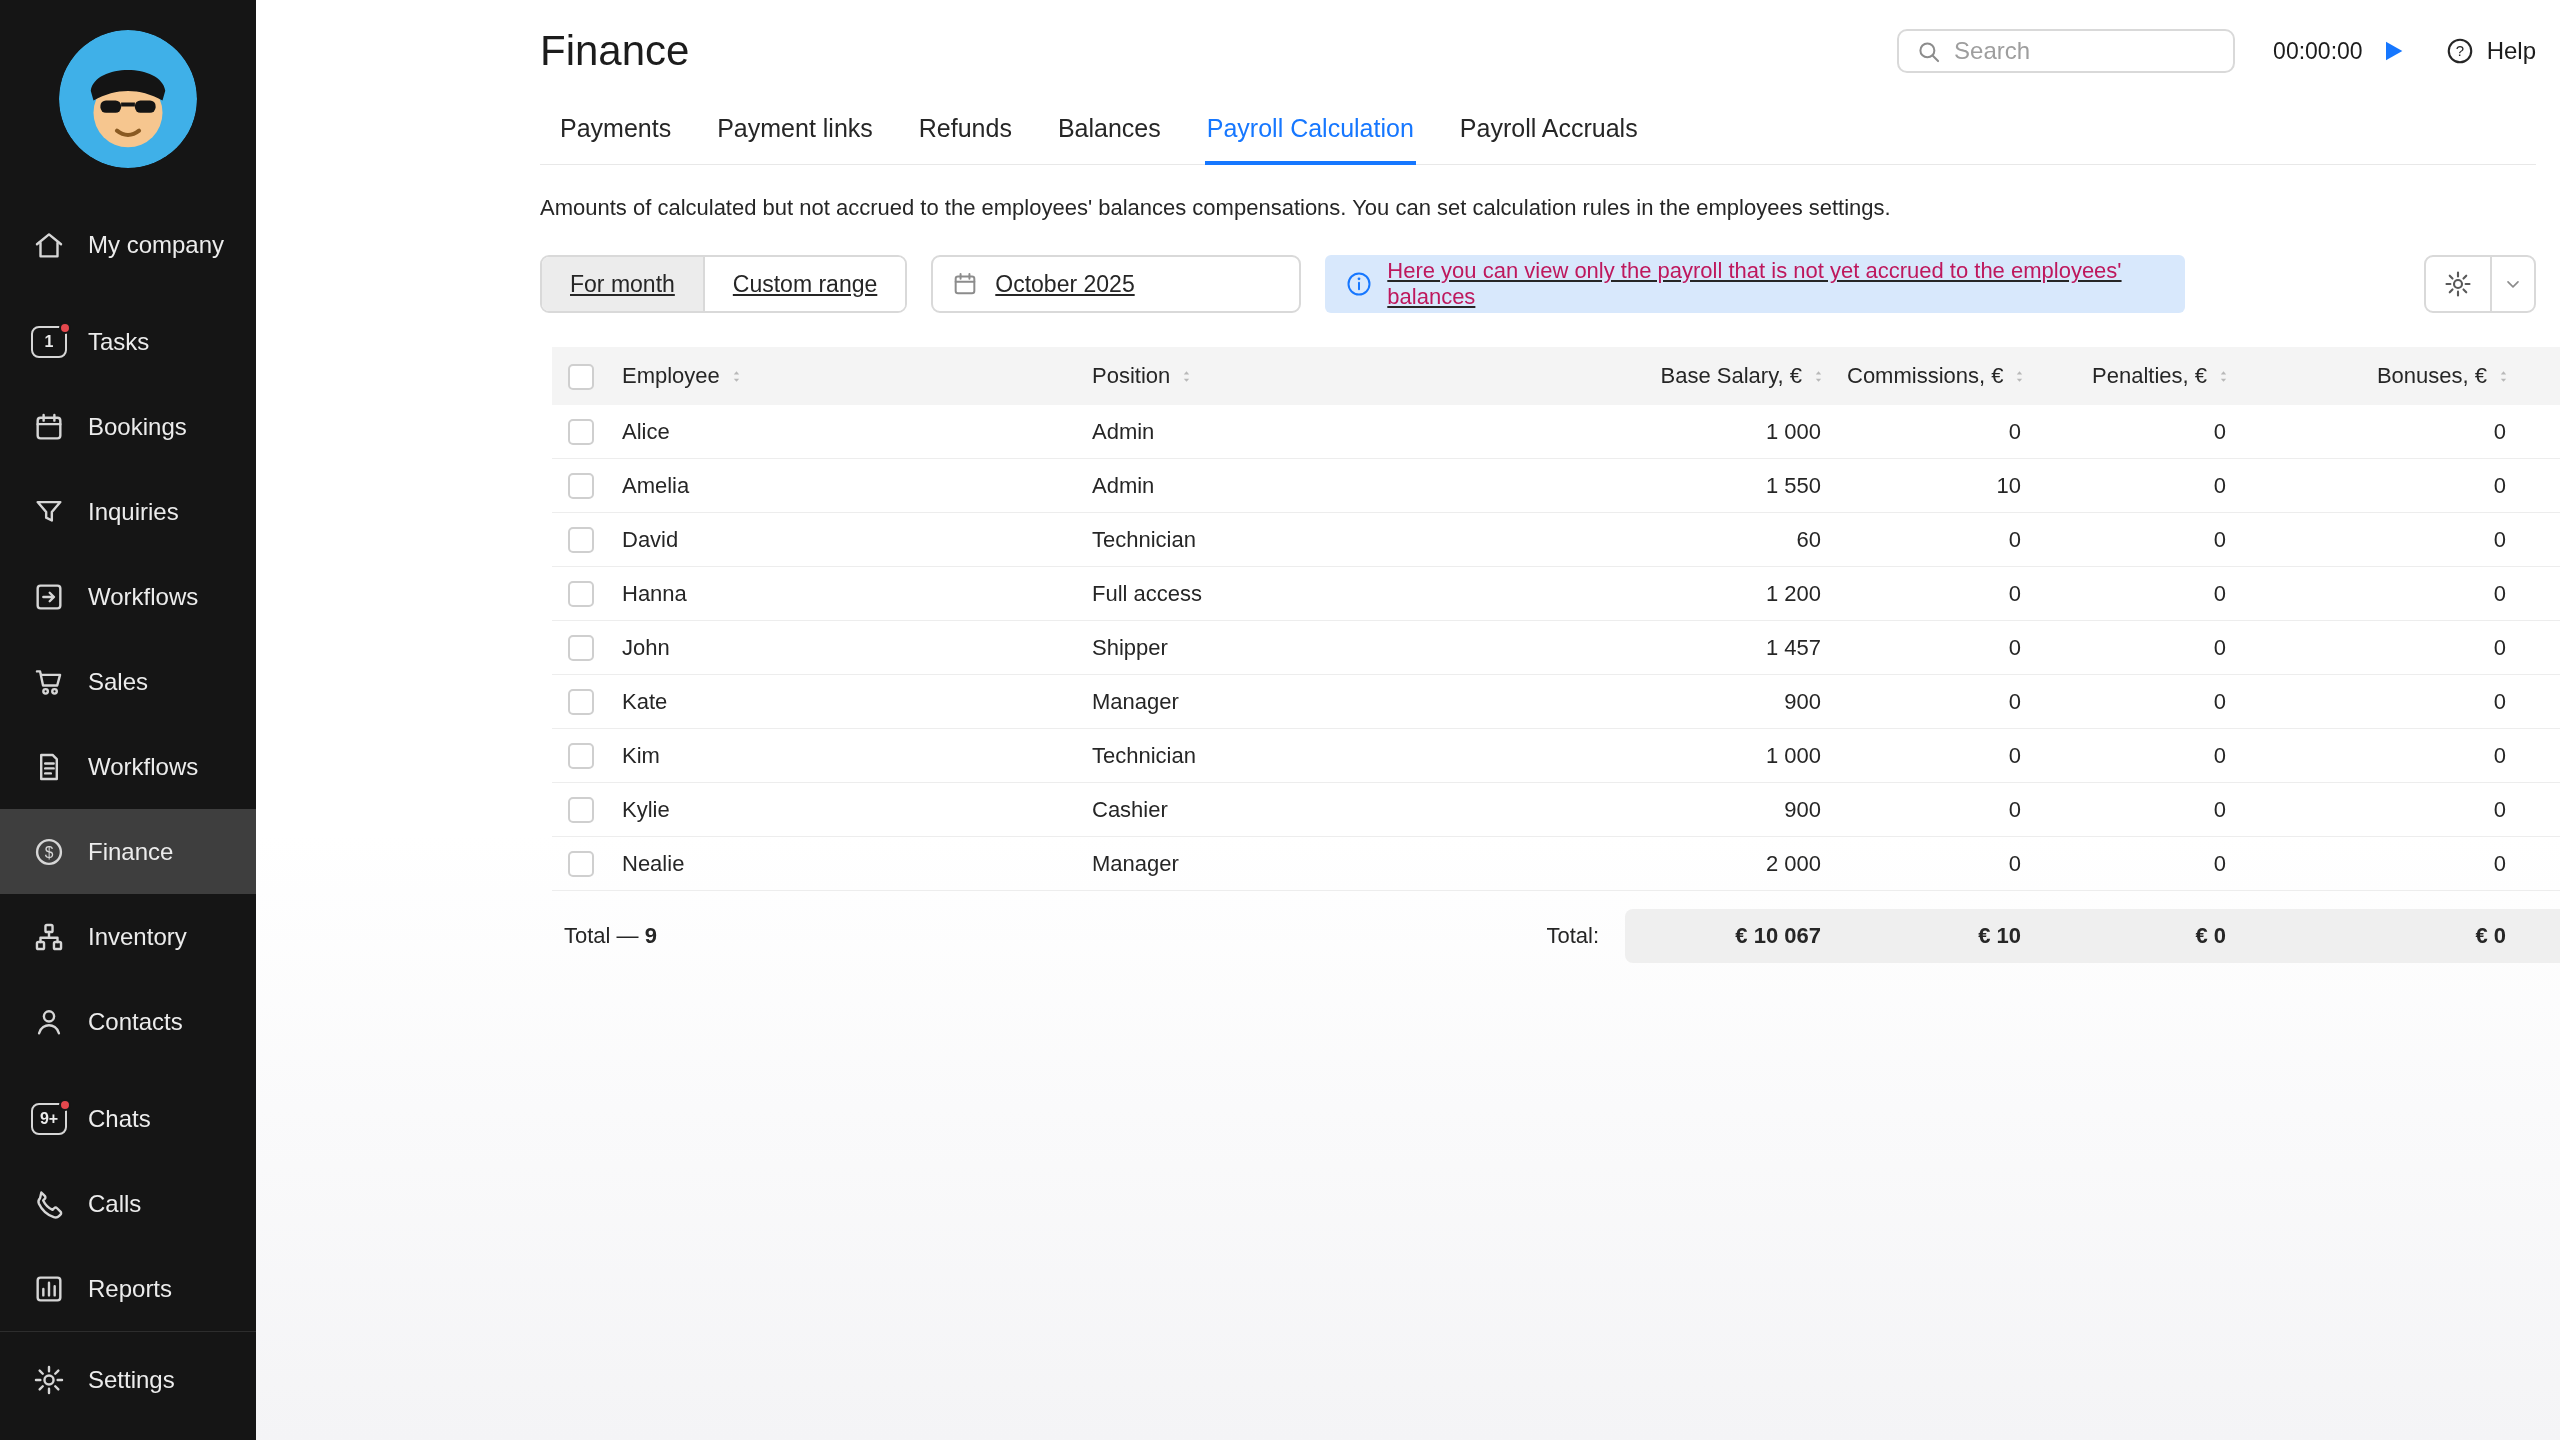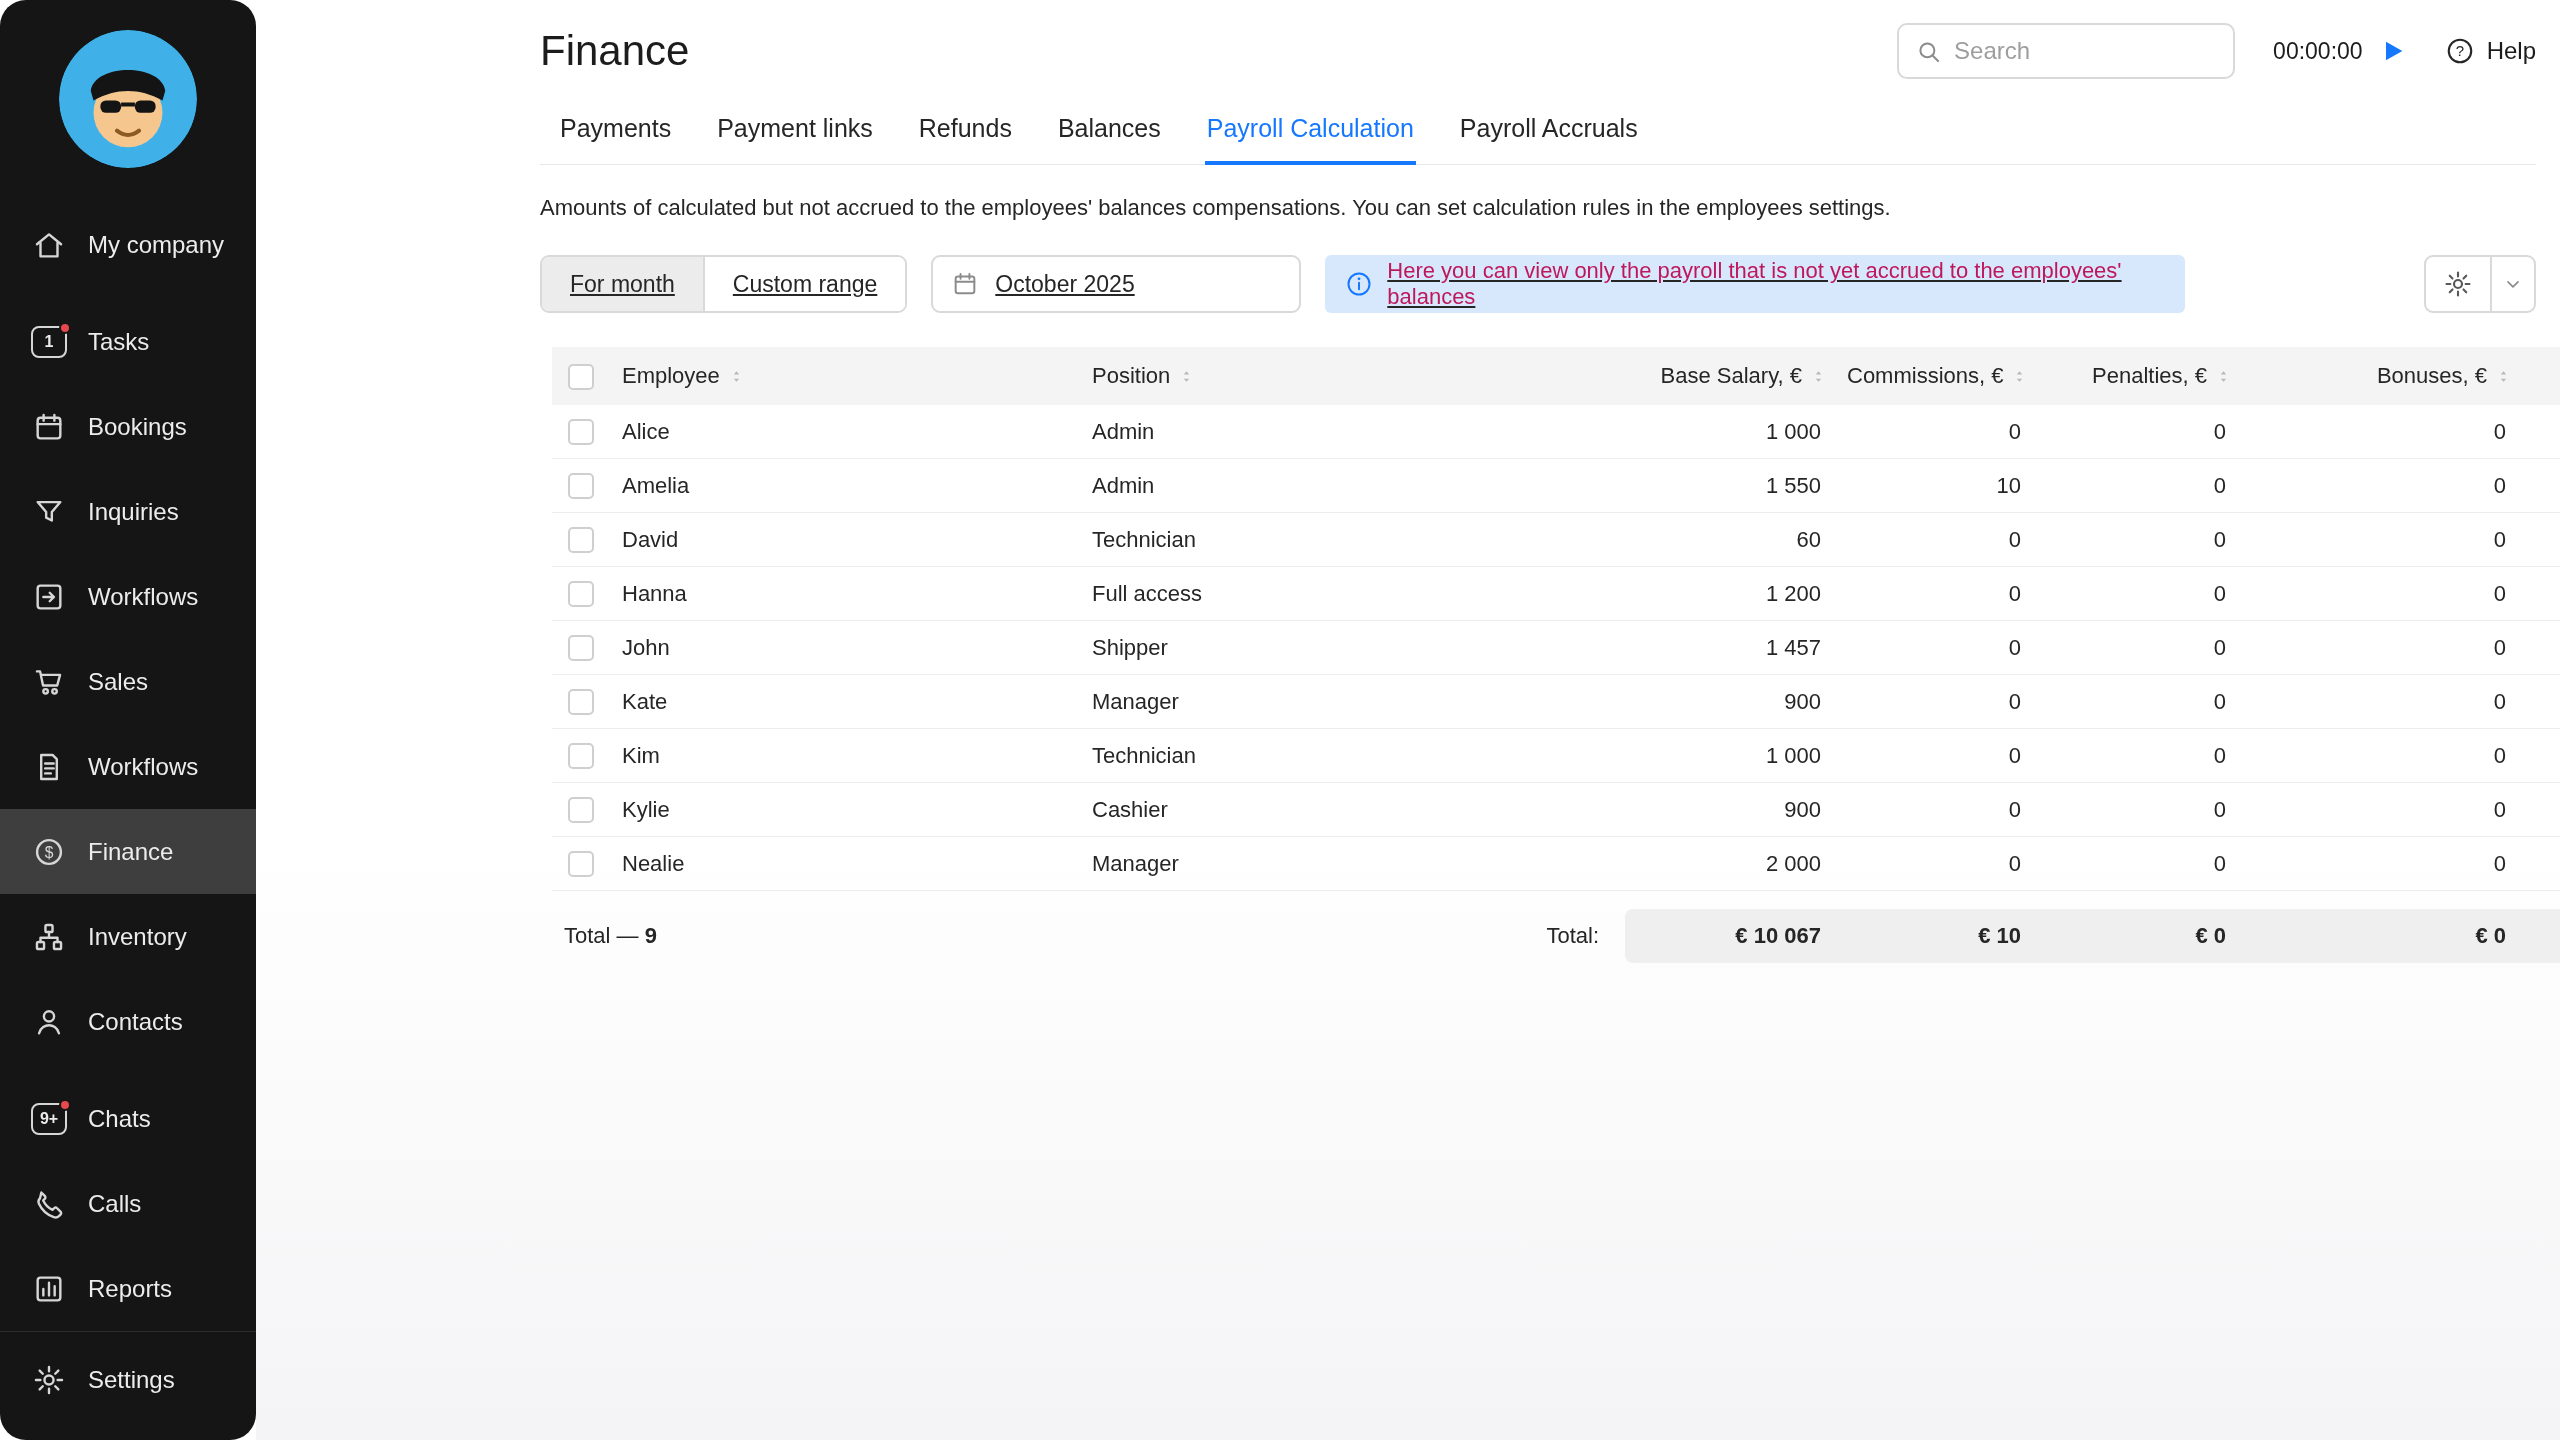--- a/index.html
+++ b/index.html
@@ -4,21 +4,21 @@
 <style>
   * { box-sizing: border-box; margin: 0; padding: 0; }
   html,body { width:2560px; height:1440px; }
   body {
     font-family:"Liberation Sans", sans-serif;
     color:#262626; background:#fff; overflow:hidden;
   }
   .app { display:flex; width:100%; height:100%; }
 
   
-  .sidebar { width:256px; min-width:256px; background:#151515; display:flex; flex-direction:column; padding:30px 0 24px;border-radius:26px; }
+  .sidebar { width:256px; min-width:256px; background:#151515; display:flex; flex-direction:column; padding:30px 0 24px; }
   .avatar { width:138px; height:138px; margin:0 auto 34px; border-radius:50%; overflow:hidden; cursor:pointer; flex:none; }
   .avatar svg { width:100%; height:100%; display:block; }
   .menu { display:flex; flex-direction:column; flex:1; }
   .menu-item { display:flex; align-items:center; gap:20px; padding-left:30px; height:85px; flex:none;
                color:#ececec; font-size:24px; cursor:pointer; }
   .menu-item.group-break { margin-top:12px; }
   .menu-item.pin-bottom { margin-top:auto; border-top:1px solid #2d2d2d; height:96px; }
   .menu-item.active { background:#3e3e3e; }
   .mi-icon { width:38px; height:38px; display:flex; align-items:center; justify-content:center; color:#d6d6d6; position:relative; flex:none; }
   .mi-icon svg { width:34px; height:34px; }
@@ -27,21 +27,21 @@
                display:flex; align-items:center; justify-content:center; font-size:16px; font-weight:700; color:#ececec; }
   .badge-dot { position:absolute; top:-6px; right:-6px; width:12px; height:12px; border-radius:50%;
                background:#e5484d; border:2px solid #151515; }
 
   
   .main { flex:1; padding:22px 24px 0 284px; background:linear-gradient(180deg,#ffffff 58%,#f4f4f6 100%); overflow:hidden; }
 
   .topbar { display:flex; align-items:center; height:58px; }
   .page-title { font-size:42px; font-weight:500; color:#1c1c1c; }
   .topbar-right { margin-left:auto; display:flex; align-items:center; gap:38px; }
-  .search-box { width:338px; height:56px; border:2px solid #d9d9d9; border-radius:10px;
+  .search-box { width:338px; height:44px; border:2px solid #d9d9d9; border-radius:10px;
                 display:flex; align-items:center; padding:0 16px; gap:12px; color:#8c8c8c; background:#fff; }
   .search-box svg { width:27px; height:27px; flex:none; }
   .search-box input { border:none; outline:none; font-size:24px; flex:1; min-width:0; color:#262626;
                       font-family:inherit; background:transparent; }
   .search-box input::placeholder { color:#9e9e9e; }
   .timer { display:flex; align-items:center; gap:16px; font-size:23px; color:#1c1c1c; }
   .play-btn { width:28px; height:28px; border:none; background:none; cursor:pointer; padding:0; }
   .play-btn svg { width:100%; height:100%; fill:#1677ff; }
   .help { display:flex; align-items:center; gap:12px; font-size:24px; color:#1c1c1c; cursor:pointer; }
   .help svg { width:30px; height:30px; color:#262626; }

